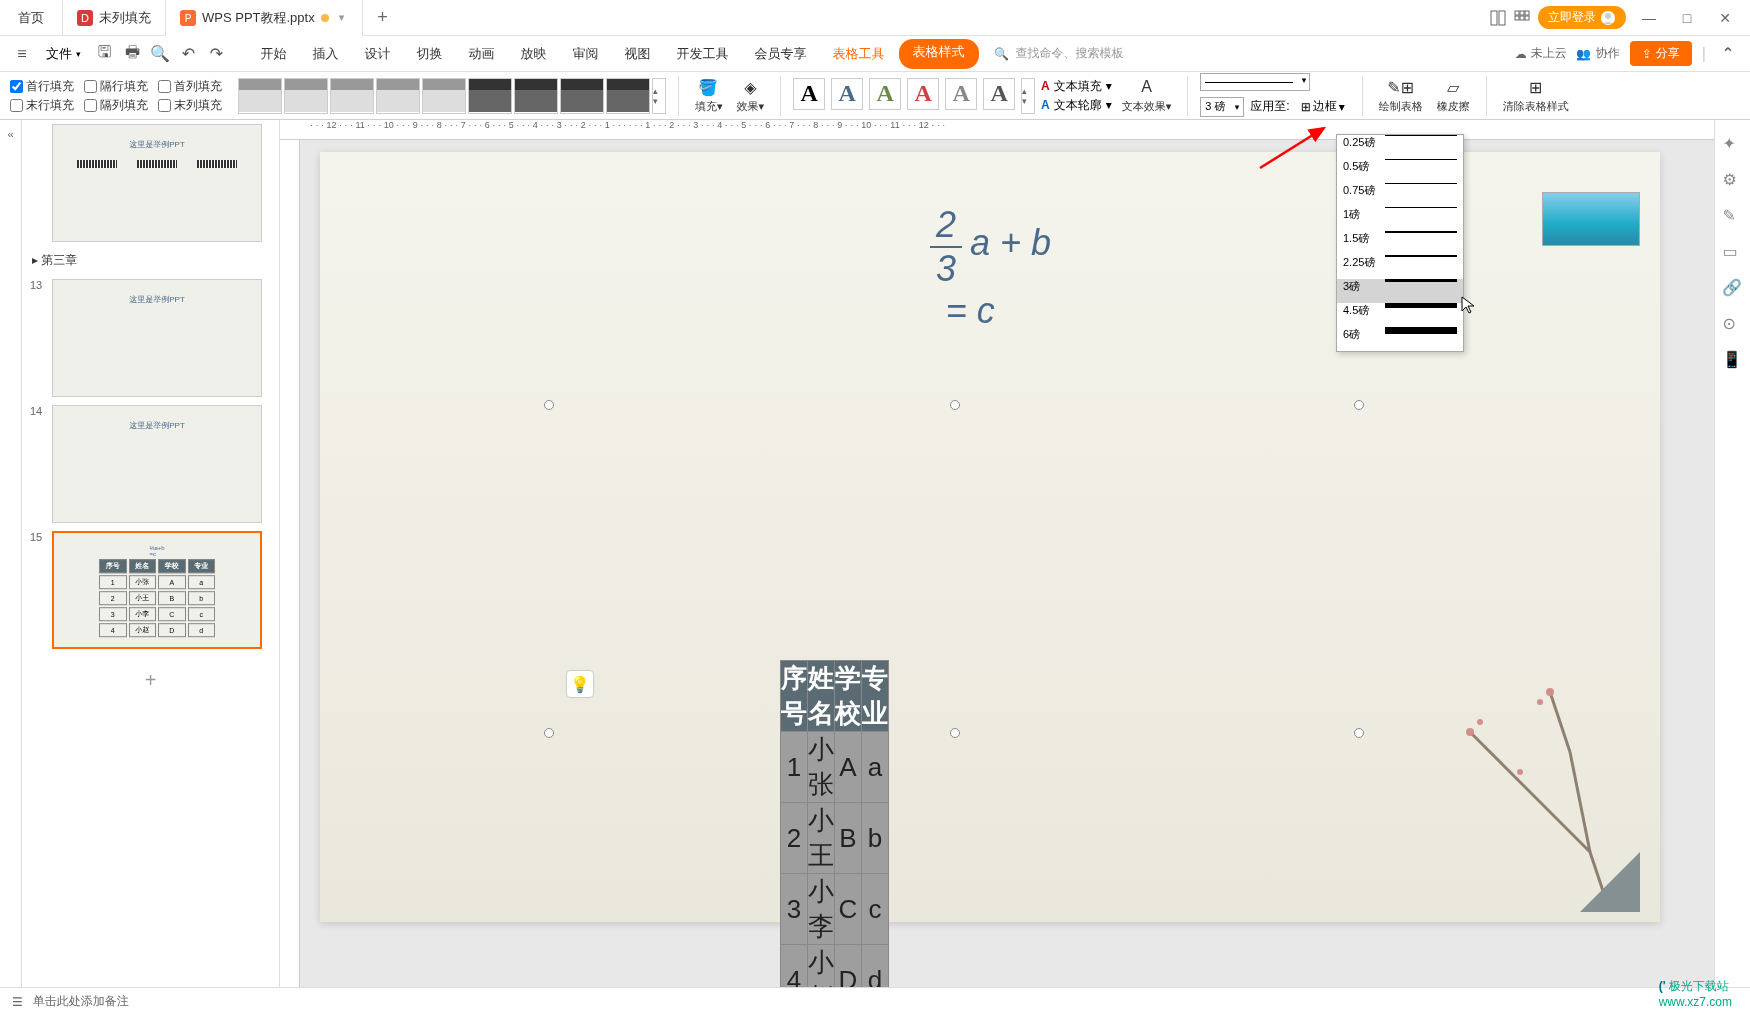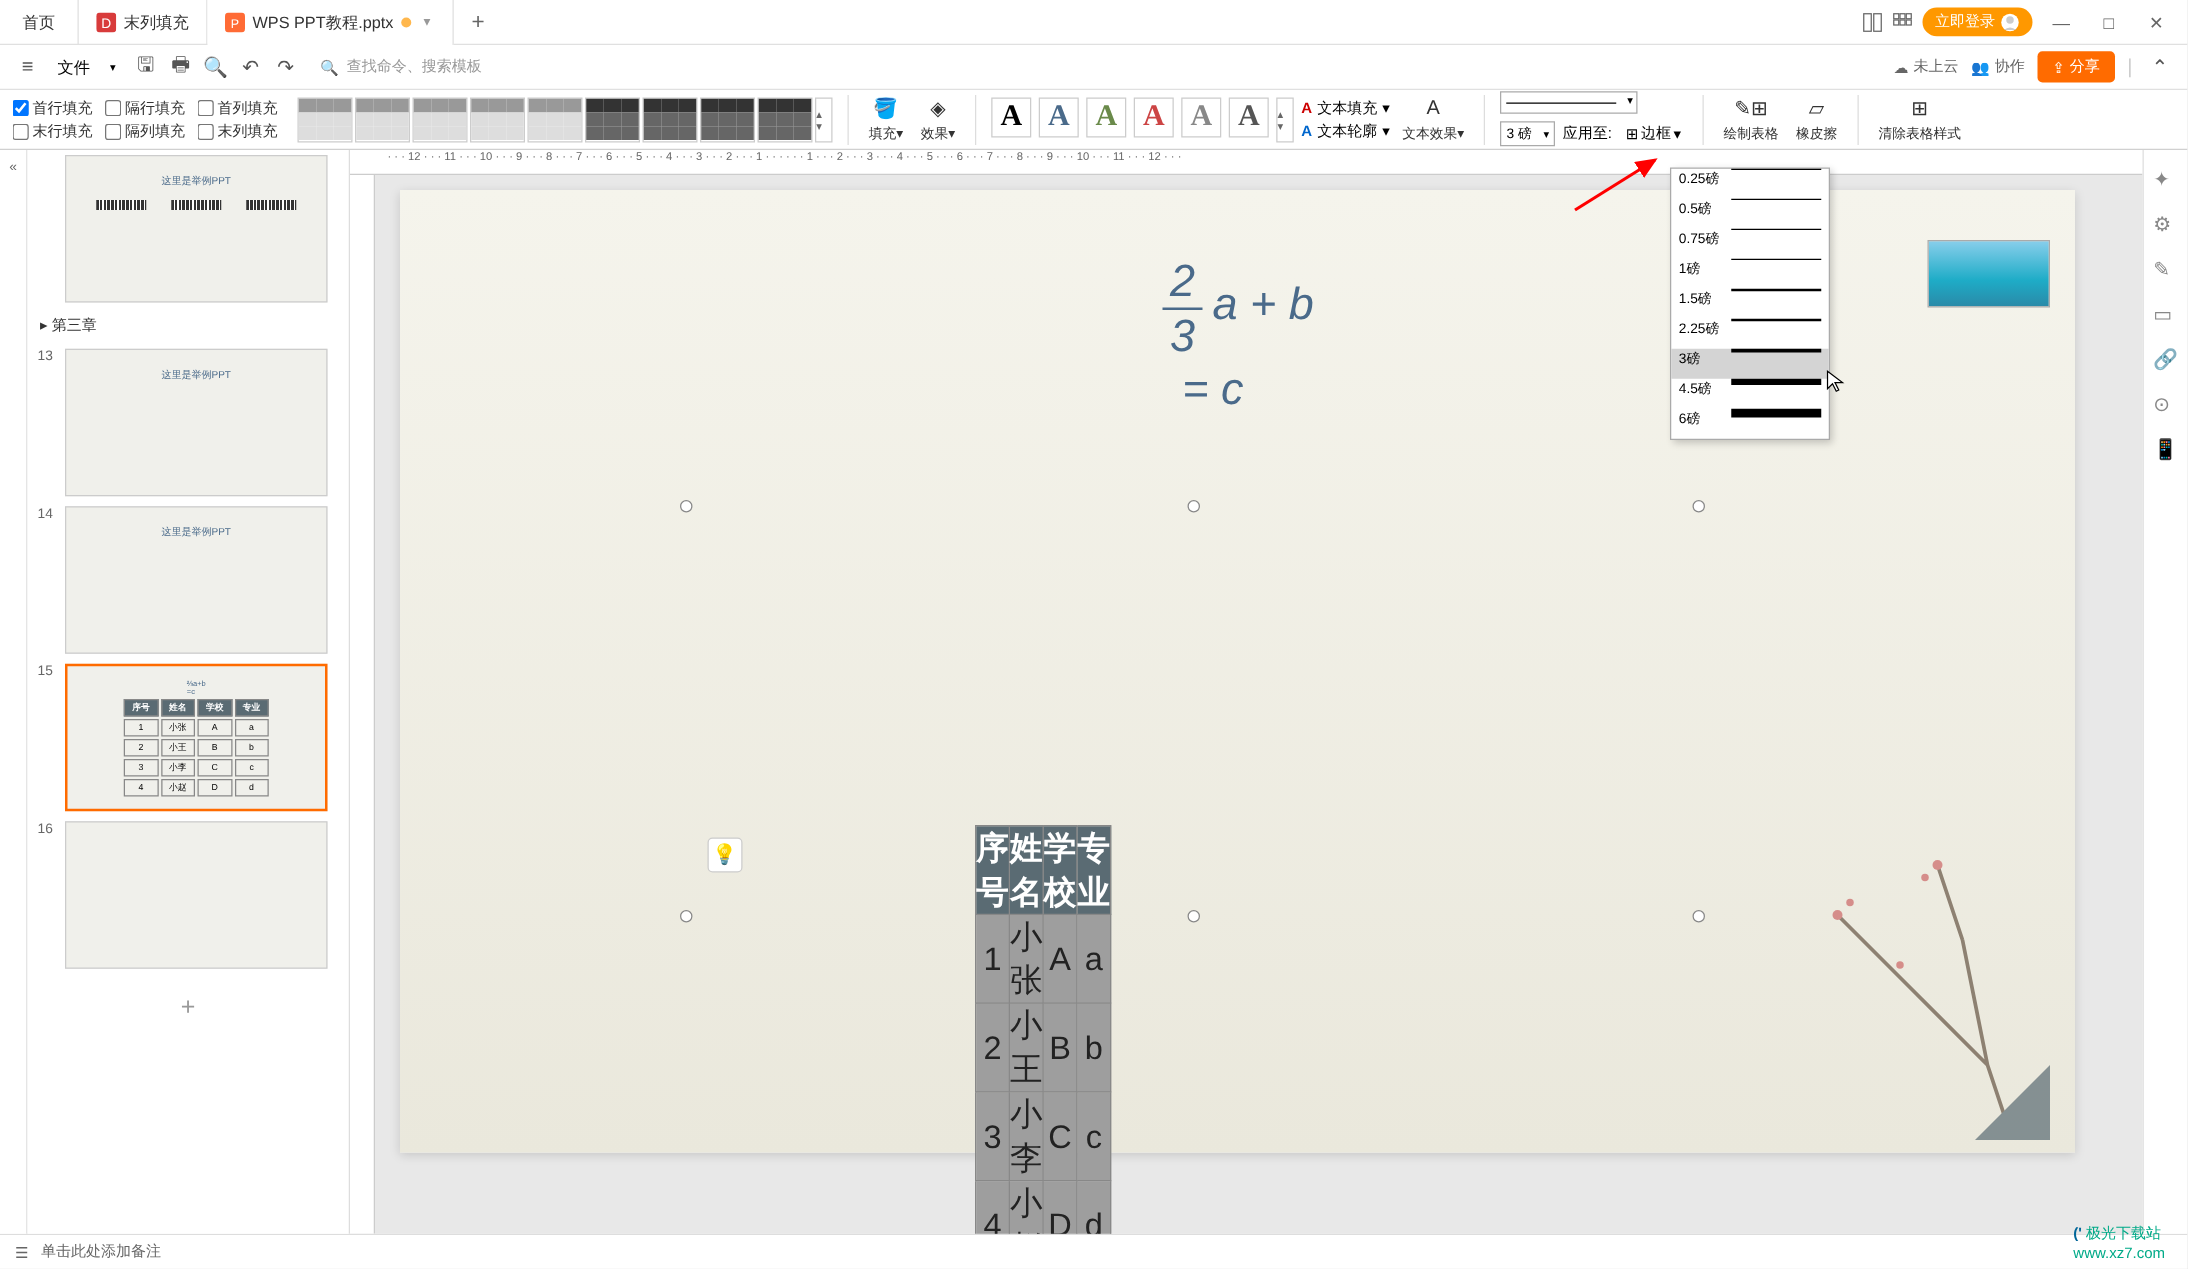--- a/index.html
+++ b/index.html
@@ -15,21 +15,21 @@
 .tab-dot { width: 8px; height: 8px; background: #ffb74d; border-radius: 50%; }
 .tab-plus { padding: 0 14px; color: #666; font-size: 18px; }
 .titlebar-right { margin-left: auto; display: flex; align-items: center; gap: 8px; padding-right: 10px; }
 .login-btn { background: #ff9800; color: #fff; padding: 3px 10px; border-radius: 12px; font-size: 12px; display: flex; align-items: center; gap: 4px; }
 .win-btn { width: 30px; text-align: center; color: #666; font-size: 14px; }
 .grid-icon { width: 16px; height: 16px; }
 
 
 .menubar { height: 36px; background: #fff; display: flex; align-items: center; padding: 0 10px; border-bottom: 1px solid #e0e0e0; }
 .menu-left { display: flex; align-items: center; gap: 4px; }
-.file-btn { display: flex; align-items: center; gap: 16px; font-size: 13px; padding: 4px 8px; }
+.file-btn { display: flex; align-items: center; gap: 4px; font-size: 13px; padding: 4px 8px; }
 .qat-btn { width: 24px; height: 24px; display: flex; align-items: center; justify-content: center; color: #555; }
 .menu-tabs { display: flex; gap: 2px; margin-left: 20px; }
 .menu-tab { padding: 6px 12px; font-size: 13px; color: #333; cursor: pointer; }
 .menu-tab.orange { color: #ff6b00; }
 .menu-tab.pill { background: #ff6b00; color: #fff; border-radius: 14px; padding: 4px 14px; }
 .search-box { margin-left: 16px; display: flex; align-items: center; gap: 6px; color: #999; font-size: 12px; }
 .menubar-right { margin-left: auto; display: flex; align-items: center; gap: 10px; }
 .cloud-btn { display: flex; align-items: center; gap: 4px; font-size: 12px; color: #666; }
 .share-btn { background: #ff6b00; color: #fff; padding: 4px 12px; border-radius: 4px; font-size: 12px; display: flex; align-items: center; gap: 4px; }
 
@@ -172,20 +172,34 @@
     <div class="file-btn">
         <span>文件</span>
         <span style="font-size:9px">▾</span>
       </div>
     <span class="qat-btn">🖫</span>
     <span class="qat-btn">🖶</span>
     <span class="qat-btn">🔍</span>
     <span class="qat-btn">↶</span>
     <span class="qat-btn">↷</span>
   </div>
+  <div class="menu-tabs">
+    <div class="menu-tab">开始</div>
+    <div class="menu-tab">插入</div>
+    <div class="menu-tab">设计</div>
+    <div class="menu-tab">切换</div>
+    <div class="menu-tab">动画</div>
+    <div class="menu-tab">放映</div>
+    <div class="menu-tab">审阅</div>
+    <div class="menu-tab">视图</div>
+    <div class="menu-tab">开发工具</div>
+    <div class="menu-tab">会员专享</div>
+    <div class="menu-tab orange">表格工具</div>
+    <div class="menu-tab pill">表格样式</div>
+  </div>
   <div class="search-box">
     <span>🔍</span>
     <span>查找命令、搜索模板</span>
   </div>
   <div class="menubar-right">
     <div class="cloud-btn">
         <span>☁</span>
         <span>未上云</span>
       </div>
     <div class="cloud-btn">
@@ -561,24 +575,20 @@
               <tr>
                 <td>4</td>
                 <td>小赵</td>
                 <td>D</td>
                 <td>d</td>
               </tr>
             </tbody>
           </table>
     </div>
       </div>
-    <div class="slide-entry">
-        <div class="slide-num">16</div>
-        <div class="slide-thumb"></div>
-      </div>
     <div class="add-slide">+</div>
   </div>
 
   <div class="canvas-area">
     <div class="ruler-h">· · · 12 · · · 11 · · · 10 · · · 9 · · · 8 · · · 7 · · · 6 · · · 5 · · · 4 · · · 3 · · · 2 · · · 1 · · · · · · 1 · · · 2 · · · 3 · · · 4 · · · 5 · · · 6 · · · 7 · · · 8 · · · 9 · · · 10 · · · 11 · · · 12 · · ·</div>
     <div class="ruler-v"></div>
     <div class="slide-canvas">
       <div class="equation">
         <span class="frac">
             <span class="n">2</span>

